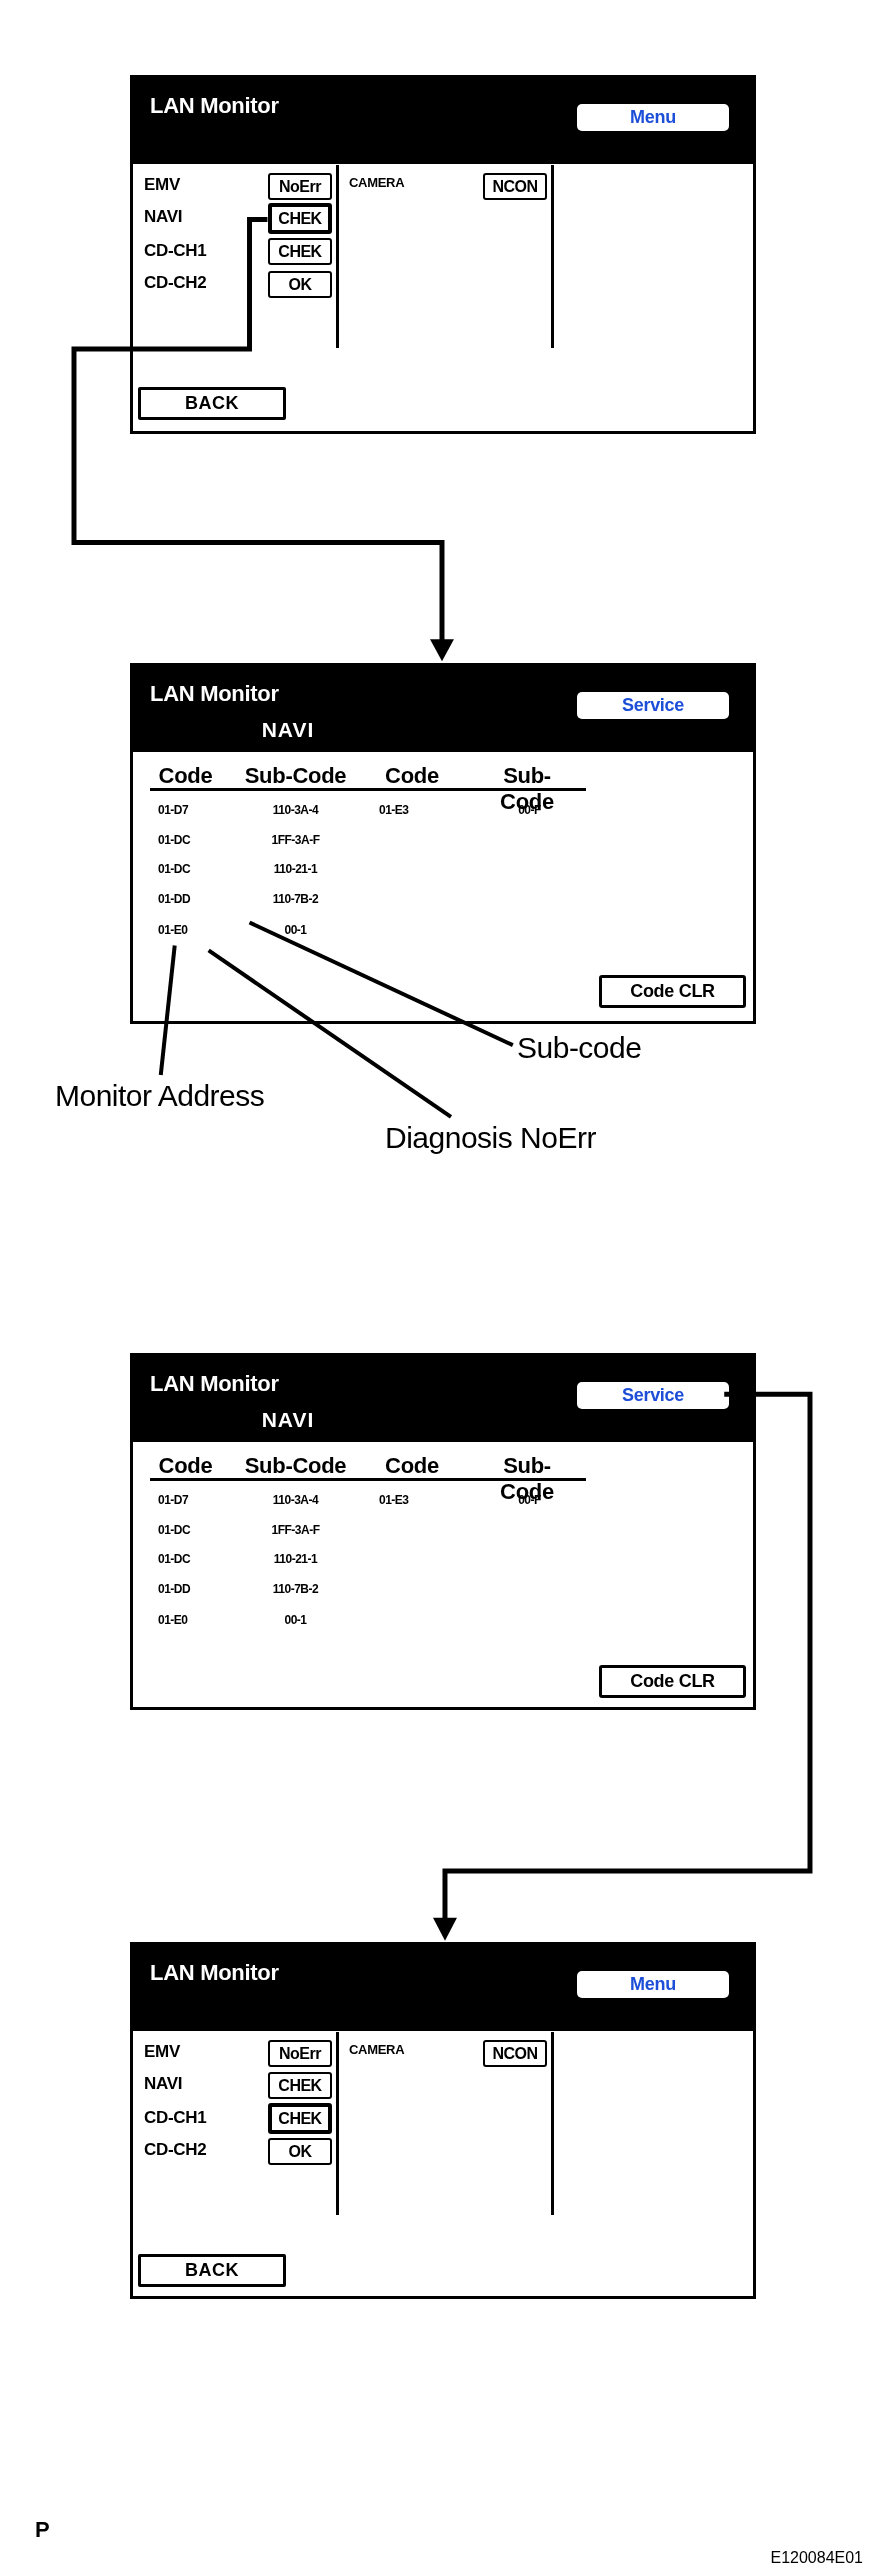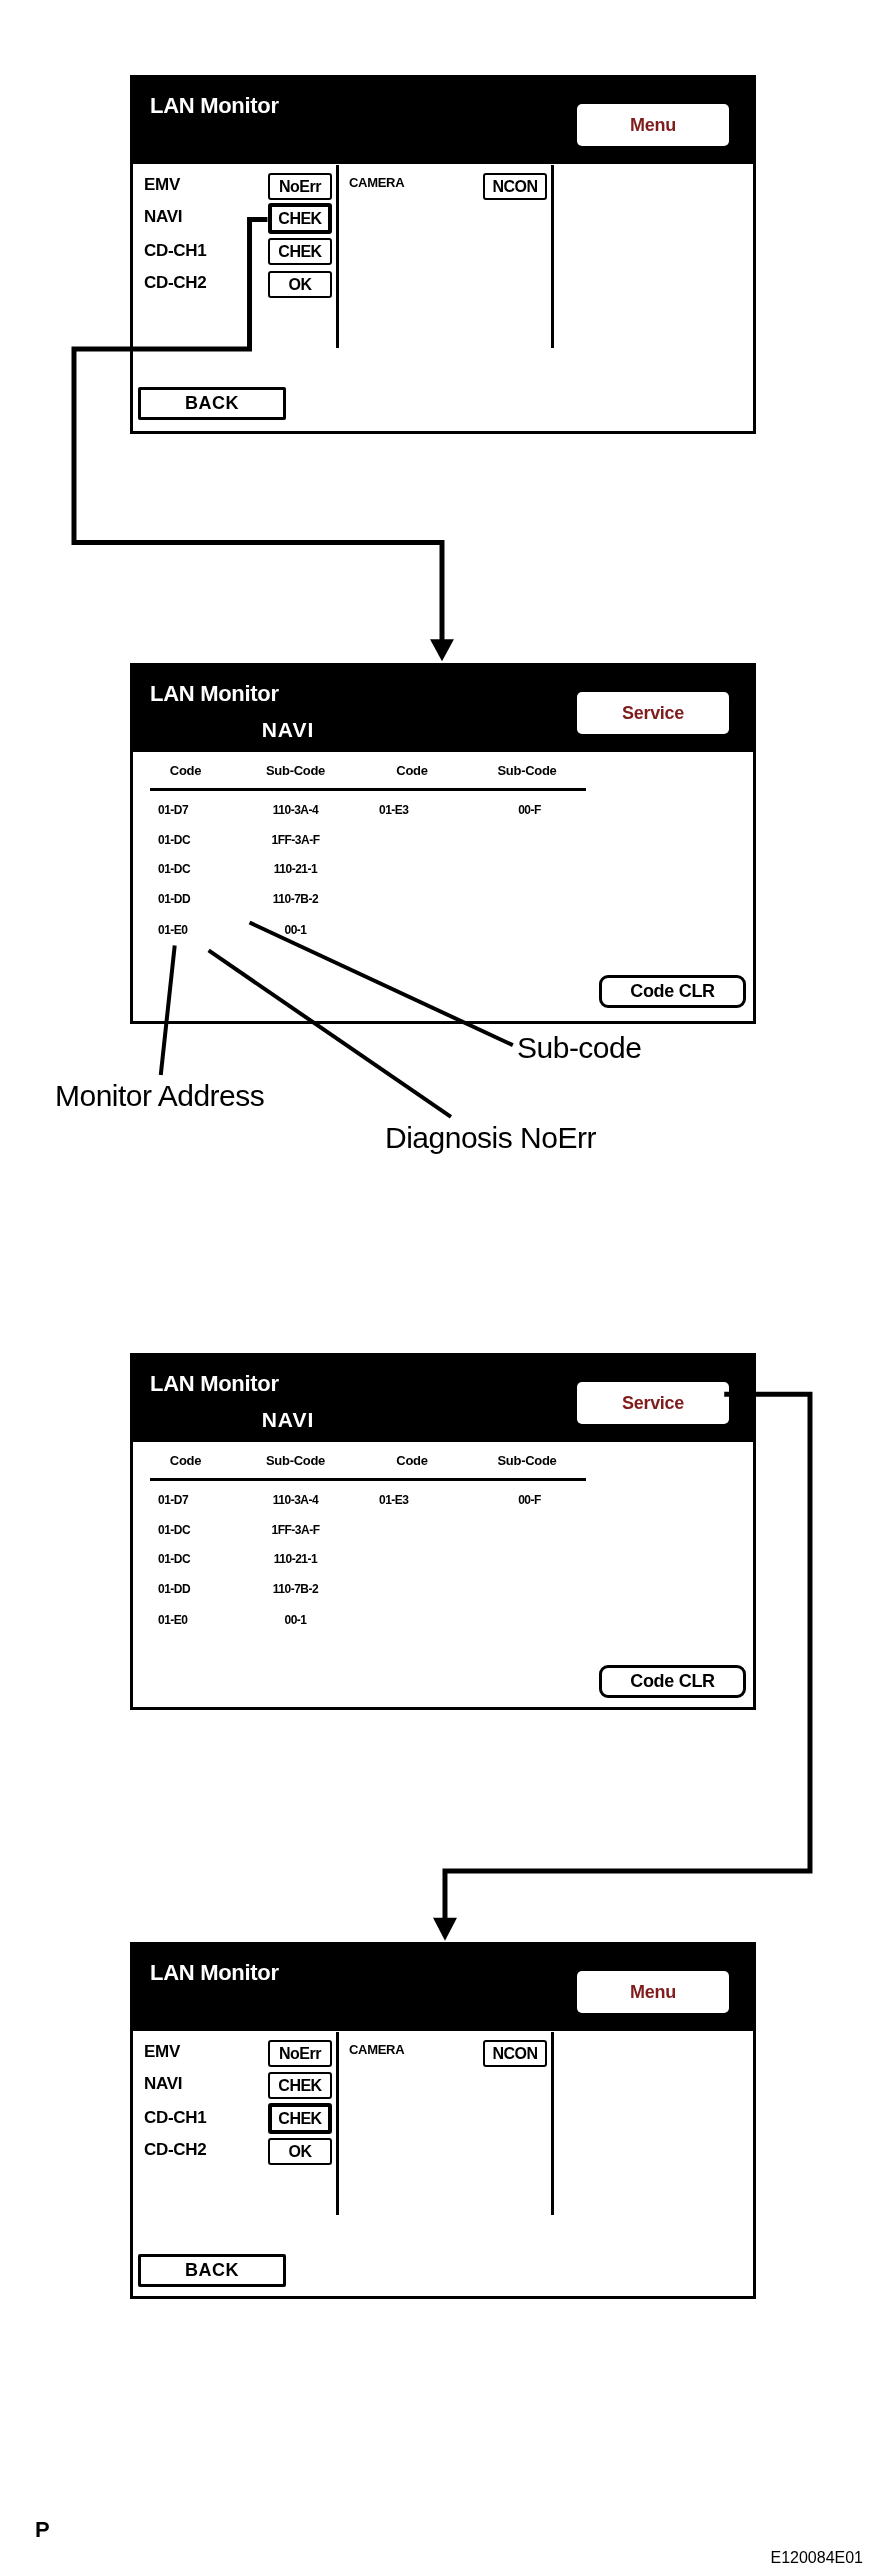--- a/index.html
+++ b/index.html
@@ -7,22 +7,22 @@
           font-family:"Liberation Sans","DejaVu Sans",sans-serif;color:#000;}
 
   
   .screen{position:absolute;left:130px;width:626px;background:#fff;
           border:3px solid #000;box-sizing:border-box;}
   .scr-header{position:absolute;left:0;top:0;right:0;height:86px;background:#000;}
   .scr-title{position:absolute;left:17px;top:15px;color:#fff;font-weight:bold;
              font-size:22px;letter-spacing:-0.3px;white-space:nowrap;}
   .scr-subtitle{position:absolute;left:90px;top:52px;width:130px;text-align:center;
                 color:#fff;font-weight:bold;font-size:21px;letter-spacing:1px;}
-  .hdr-btn{position:absolute;left:444px;top:26px;width:152px;height:42px;background:#fff;
-           border-radius:5px;color:#7f1d1d;font-weight:bold;font-size:18px;
+  .hdr-btn{position:absolute;left:444px;top:26px;width:152px;height:27px;background:#fff;
+           border-radius:5px;color:#1d4ed8;font-weight:bold;font-size:18px;
            display:flex;align-items:center;justify-content:center;letter-spacing:-0.3px;}
 
   
   .dev-label{position:absolute;left:11px;height:22px;font-weight:bold;font-size:17px;
              letter-spacing:-0.3px;white-space:nowrap;}
   .status-box{position:absolute;left:135px;width:64px;height:27px;border:2px solid #000;
               border-radius:3px;box-sizing:border-box;background:#fff;
               display:flex;align-items:center;justify-content:center;
               font-weight:bold;font-size:16px;letter-spacing:-0.5px;}
   .status-box.emph{border-width:4px;height:31px;margin-top:-2px;}
@@ -30,28 +30,28 @@
   .cam-label{position:absolute;left:216px;top:97px;font-weight:bold;font-size:13px;
              letter-spacing:-0.3px;}
   .cam-box{position:absolute;left:350px;top:95px;width:64px;height:27px;border:2px solid #000;
            border-radius:3px;box-sizing:border-box;display:flex;align-items:center;
            justify-content:center;font-weight:bold;font-size:16px;letter-spacing:-0.5px;}
   .back-btn{position:absolute;left:5px;top:309px;width:148px;height:33px;border:3px solid #000;
             border-radius:2px;box-sizing:border-box;display:flex;align-items:center;
             justify-content:center;font-weight:bold;font-size:18px;letter-spacing:0.5px;}
 
   
-  .col-hdr{position:absolute;top:97px;height:20px;font-weight:bold;font-size:13px;
+  .col-hdr{position:absolute;top:97px;height:20px;font-weight:bold;font-size:22px;
            text-align:center;letter-spacing:-0.3px;}
   .tbl-rule{position:absolute;left:17px;top:122px;width:436px;height:3px;background:#000;}
   .code-cell{position:absolute;height:22px;font-weight:bold;font-size:12px;
              letter-spacing:-0.5px;white-space:nowrap;}
   .ra{text-align:center;}
   .codeclr-btn{position:absolute;left:466px;top:309px;width:147px;height:33px;
-               border:3px solid #000;border-radius:9px;box-sizing:border-box;
+               border:3px solid #000;border-radius:3px;box-sizing:border-box;
                display:flex;align-items:center;justify-content:center;
                font-weight:bold;font-size:18px;letter-spacing:-0.3px;}
 
   
   .callout{position:absolute;font-size:30px;font-weight:normal;letter-spacing:-0.5px;
            white-space:nowrap;}
 
   
   .page-letter{position:absolute;left:35px;top:2517px;font-weight:bold;font-size:22px;}
   .fig-code{position:absolute;left:698px;top:2549px;width:165px;text-align:right;font-size:16px;}

